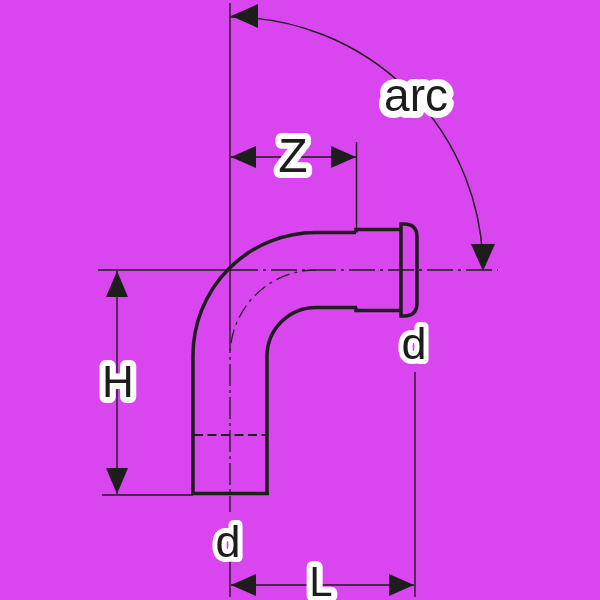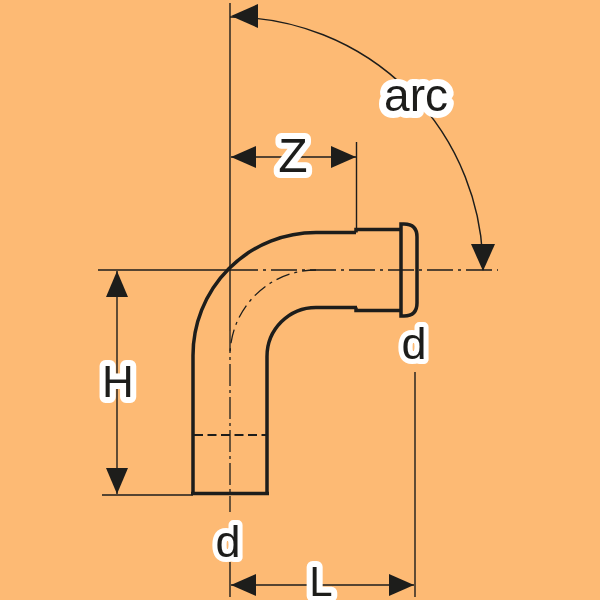--- a/index.html
+++ b/index.html
@@ -1,20 +1,20 @@
 <!DOCTYPE html>
 <html><head>
 <meta charset="utf-8">
 <style>
   html, body { margin: 0; padding: 0; background: #ffffff; }
   #stage {
     position: relative;
     width: 600px;
     height: 600px;
-    background: #fdba74;
+    background: #d946ef;
     overflow: hidden;
   }
   svg { display: block; }
   .thick { fill: none; stroke: #1d1d1b; stroke-width: 3.5; }
   .thin  { fill: none; stroke: #1d1d1b; stroke-width: 1.4; }
   .dash  { fill: none; stroke: #1d1d1b; stroke-width: 2.2; stroke-dasharray: 9 4.5; }
   .cl-h  { fill: none; stroke: #1d1d1b; stroke-width: 1.3; stroke-dasharray: 26 5 3 5; }
   .cl-v  { fill: none; stroke: #1d1d1b; stroke-width: 1.3; stroke-dasharray: 22 4 3 4; }
   .cl-c  { fill: none; stroke: #1d1d1b; stroke-width: 1.3; stroke-dasharray: 14 5 3 5; }
   .arrow { fill: #1d1d1b; stroke: none; }

